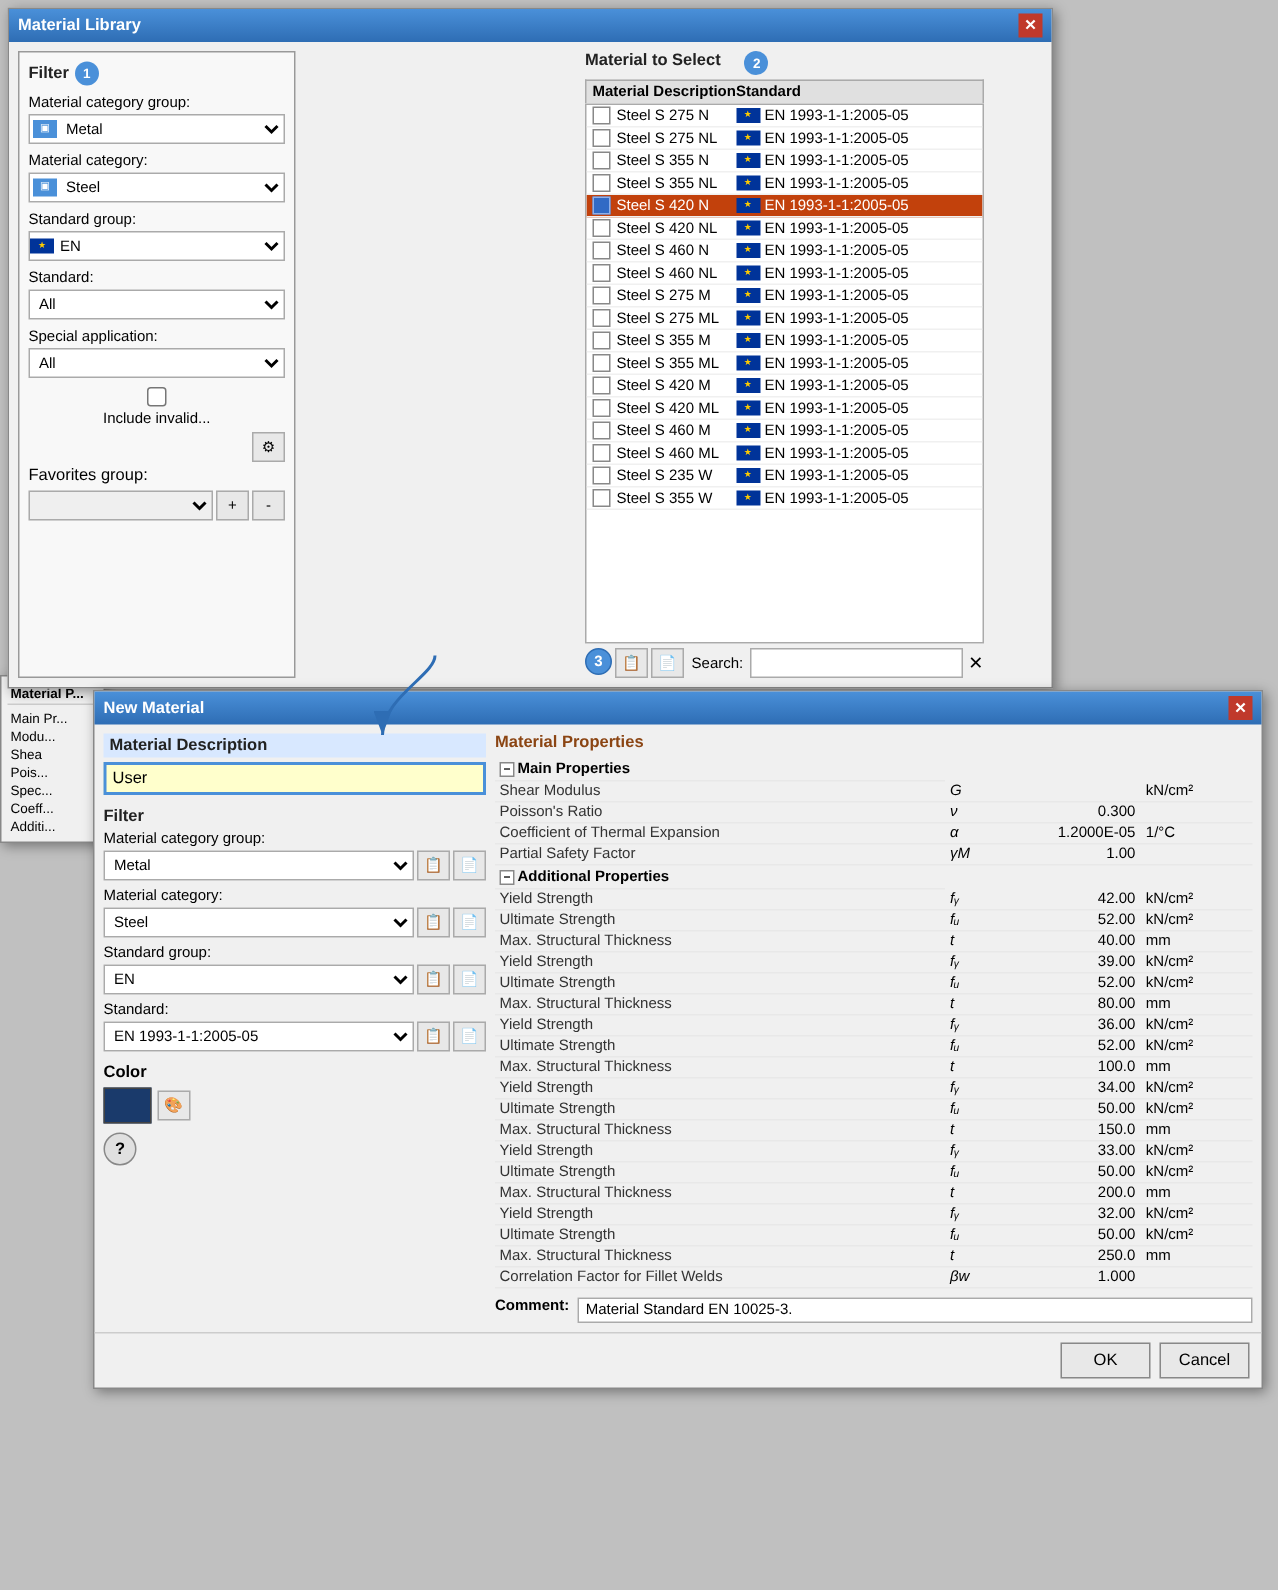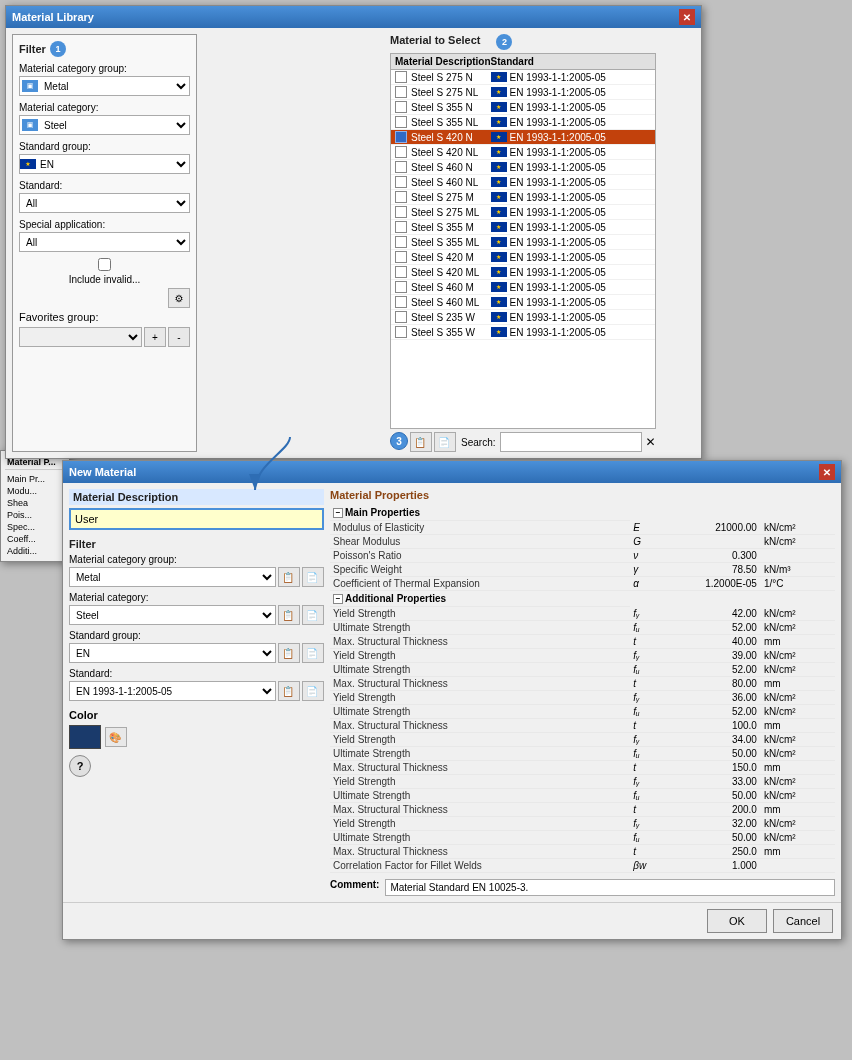--- a/index.html
+++ b/index.html
@@ -696,48 +696,42 @@
             <tr class="section-row">
           <td colspan="4">
             <span class="expand-icon">−</span>
             <span>Main Properties</span>
           </td>
         </tr>
 
         </tbody>
           <tbody id="main-props-body">
             <tr>
-    <td class="prop-name">Modulus of Elasticity</td>
-    <td class="prop-sym">E</td>
-    <td class="prop-val">21000.00</td>
-    <td class="prop-unit">kN/cm²</td>
-  </tr>
-            <tr>
     <td class="prop-name">Shear Modulus</td>
     <td class="prop-sym">G</td>
     <td class="prop-val"></td>
     <td class="prop-unit">kN/cm²</td>
   </tr>
             <tr>
     <td class="prop-name">Poisson's Ratio</td>
     <td class="prop-sym">ν</td>
     <td class="prop-val">0.300</td>
     <td class="prop-unit"></td>
   </tr>
             <tr>
-    <td class="prop-name">Specific Weight</td>
-    <td class="prop-sym">γ</td>
-    <td class="prop-val">78.50</td>
-    <td class="prop-unit">kN/m³</td>
-  </tr>
-            <tr>
     <td class="prop-name">Coefficient of Thermal Expansion</td>
     <td class="prop-sym">α</td>
     <td class="prop-val">1.2000E-05</td>
     <td class="prop-unit">1/°C</td>
+  </tr>
+            <tr>
+    <td class="prop-name">Partial Safety Factor</td>
+    <td class="prop-sym">γM</td>
+    <td class="prop-val">1.00</td>
+    <td class="prop-unit"></td>
   </tr>
           </tbody>
 
         <tbody>
             <tr class="section-row">
           <td colspan="4">
             <span class="expand-icon">−</span>
             <span>Additional Properties</span>
           </td>
         </tr>

